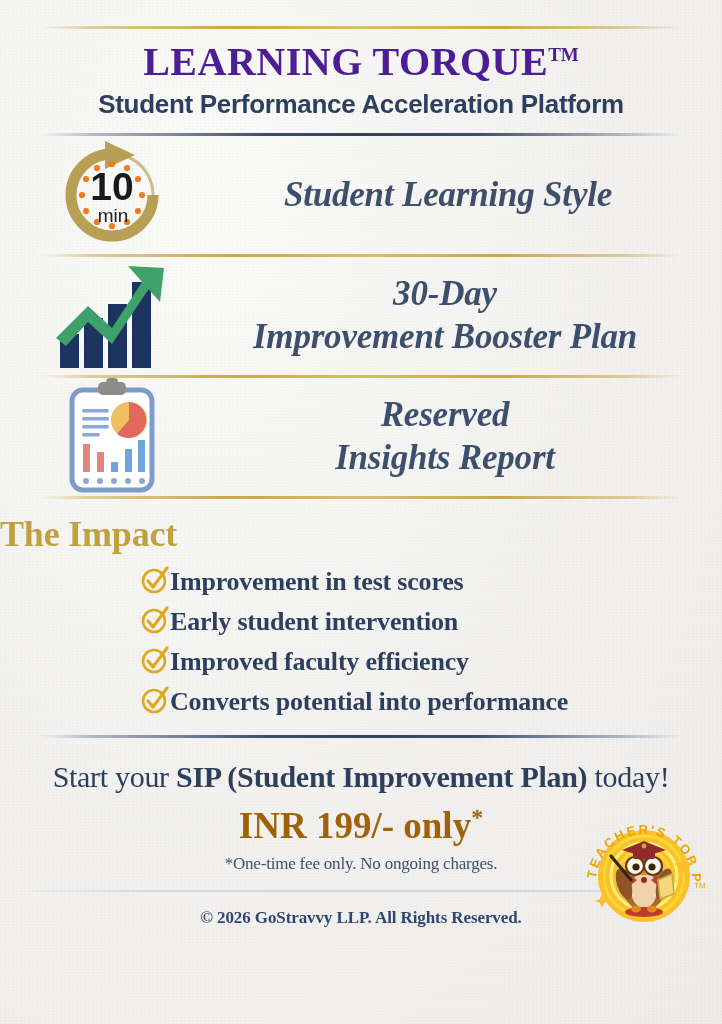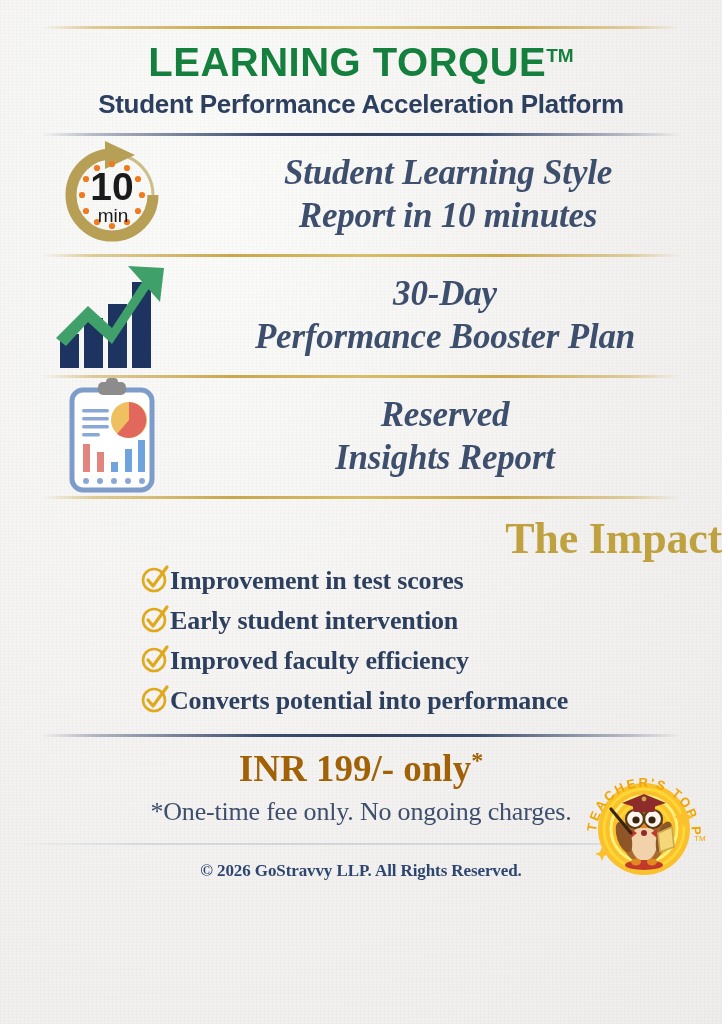--- a/index.html
+++ b/index.html
@@ -35,25 +35,25 @@
   }
   .div-faint{
     height:2px; margin:0 auto; width:700px;
     background:linear-gradient(90deg, rgba(150,160,180,0) 0%, rgba(150,160,180,.30) 20%, rgba(150,160,180,.35) 50%, rgba(150,160,180,.28) 80%, rgba(150,160,180,0) 100%);
   }
 
   
   .header{ text-align:center; }
   .header .rule-top{ margin-top:26px; }
   .brand{
-    font-family:Liberation Sans, sans-serif;
+    font-family:Liberation Serif, serif;
     font-weight:bold;
     font-size:40px;
     letter-spacing:.5px;
-    color:#15803d;
+    color:#4c1d95;
     margin-top:12px;
     line-height:1.05;
   }
   .brand .tm{ font-size:19px; vertical-align:super; letter-spacing:0; }
   .tagline{
     font-family:"Liberation Sans", sans-serif;
     font-weight:bold;
     font-size:26px;
     color:#2d3f5e;
     margin-top:6px;
@@ -81,26 +81,27 @@
     font-size:35px;
     line-height:1.22;
     letter-spacing:-0.2px;
     font-style:italic;
   }
   .feature.f2 .text-cell, .feature.f3 .text-cell{ padding-right:6px; }
 
   
   .impact{ padding:14px 0 10px 0; }
   .impact-title{
-    text-align:right;
-    font-family:"Liberation Serif", serif;
-    font-weight:bold;
-    font-size:44px;
+    text-align:left;
+    font-family:"Liberation Serif", serif;
+    font-weight:bold;
+    font-size:36px;
     color:#bfa23f;
     letter-spacing:-0.2px;
+    margin-bottom:10px;
   }
   .impact-list{ padding-left:140px; }
   .impact-item{
     display:flex;
     align-items:center;
     gap:0;
     margin-bottom:6px;
   }
   .impact-item .label{
     font-family:"Liberation Serif", serif;
@@ -124,21 +125,21 @@
     font-family:"Liberation Serif", serif;
     font-weight:bold;
     font-size:37px;
     color:#a16207;
     margin-top:10px;
     letter-spacing:0px;
   }
   .price .star{ font-size:24px; vertical-align:super; }
   .note{
     font-family:"Liberation Serif", serif;
-    font-size:26px;
+    font-size:17px;
     color:#3d4f6d;
     margin-top:7px;
     letter-spacing:-0.2px;
   }
   .footer .rule-bot{ margin-top:16px; }
   .copyright{
     font-family:"Liberation Serif", serif;
     font-weight:bold;
     font-size:17px;
     color:#2d4670;
@@ -188,21 +189,20 @@
         <circle cx="33" cy="72" r="3.1" fill="#f07b1e"></circle>
         <circle cx="29" cy="56" r="3.1" fill="#f07b1e"></circle>
         <circle cx="33" cy="40" r="3.1" fill="#f07b1e"></circle>
         <circle cx="44" cy="29" r="3.1" fill="#f07b1e"></circle>
         <text x="59" y="61" text-anchor="middle" font-family="Liberation Sans, sans-serif" font-weight="bold" font-size="39" fill="#1a1a1a">10</text>
         <text x="60" y="83" text-anchor="middle" font-family="Liberation Sans, sans-serif" font-size="19" fill="#1a1a1a">min</text>
       </svg>
     </div>
     <div class="text-cell">
       <div>Student Learning Style</div>
-      <div>Report in 10 minutes</div>
     </div>
   </div>
 
   <div class="div-gold"></div>
 
   <div class="feature f2">
     <div class="icon-cell">
       <svg width="120" height="112" viewBox="0 0 120 112">
 
         <rect x="8" y="74" width="19" height="34" fill="#1d3461"></rect>
@@ -210,21 +210,21 @@
         <rect x="56" y="44" width="19" height="64" fill="#1d3461"></rect>
         <rect x="80" y="56" width="19" height="52" fill="#1d3461"></rect>
         <rect x="80" y="22" width="19" height="34" fill="#1d3461"></rect>
 
         <path d="M4 78 L36 46 L60 68 L94 16 L100 24 L60 84 L36 62 L14 86 Z" fill="#3fa06a"></path>
         <polygon points="76,6 112,8 108,42" fill="#3fa06a"></polygon>
       </svg>
     </div>
     <div class="text-cell">
       <div>30-Day</div>
-      <div>Performance Booster Plan</div>
+      <div>Improvement Booster Plan</div>
     </div>
   </div>
 
   <div class="div-gold"></div>
 
   <div class="feature f3">
     <div class="icon-cell">
       <svg width="106" height="118" viewBox="0 0 106 118">
         <rect x="13" y="12" width="80" height="100" rx="11" fill="#ffffff" stroke="#7e9cc9" stroke-width="5"></rect>
         <rect x="39" y="4" width="28" height="13" rx="5" fill="#8c8c8c"></rect>
@@ -302,20 +302,21 @@
         </span>
         <span class="label">Converts potential into performance</span>
       </div>
 
     </div>
   </div>
 
   <div class="div-navy"></div>
 
   <div class="footer">
+    <div class="cta"><span>Start your </span><b>SIP (Student Improvement Plan)</b><span> today!</span></div>
 
     <div class="price"><span>INR 199/- only</span><span class="star">*</span></div>
 
     <div class="note">*One-time fee only. No ongoing charges.</div>
 
     <div class="div-faint rule-bot"></div>
 
     <div class="copyright">© 2026 GoStravvy LLP. All Rights Reserved.</div>
 
     <div class="badge-wrap">

